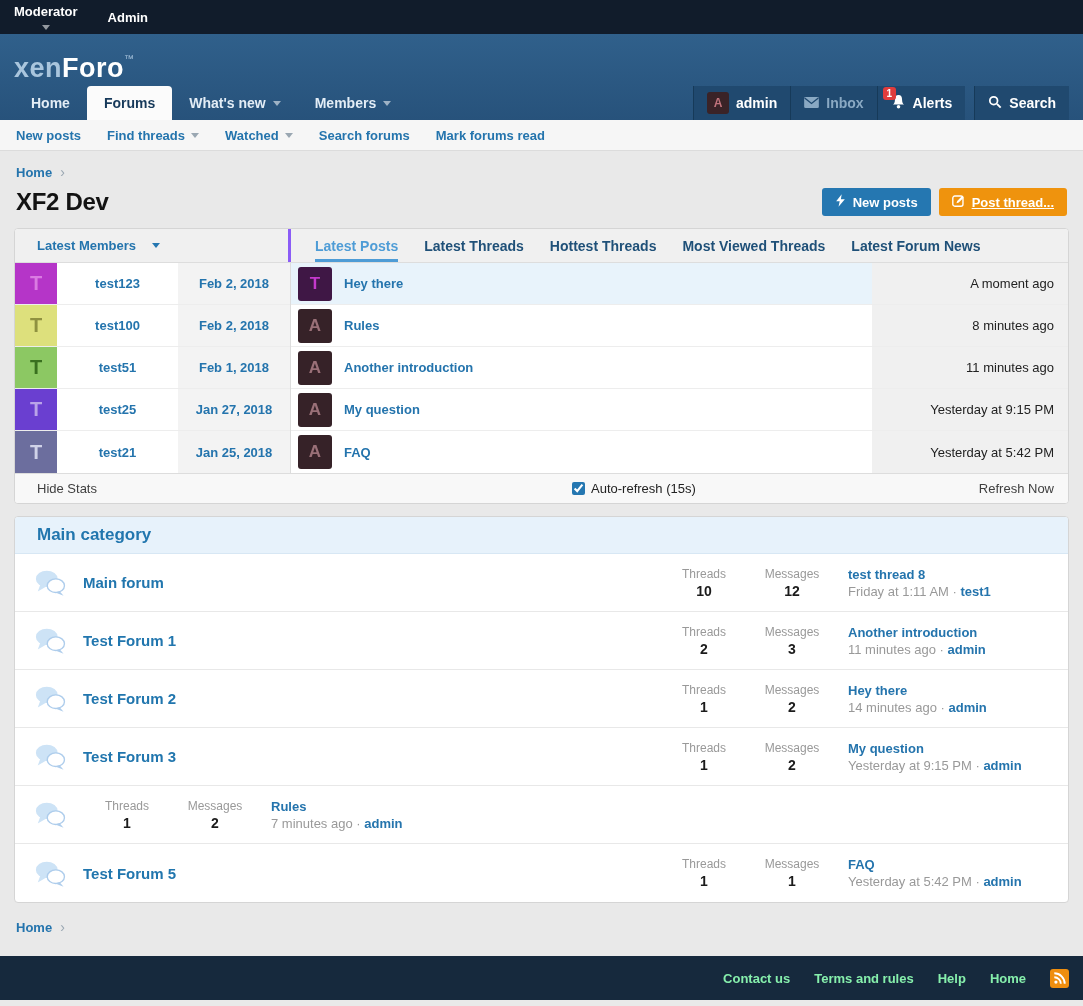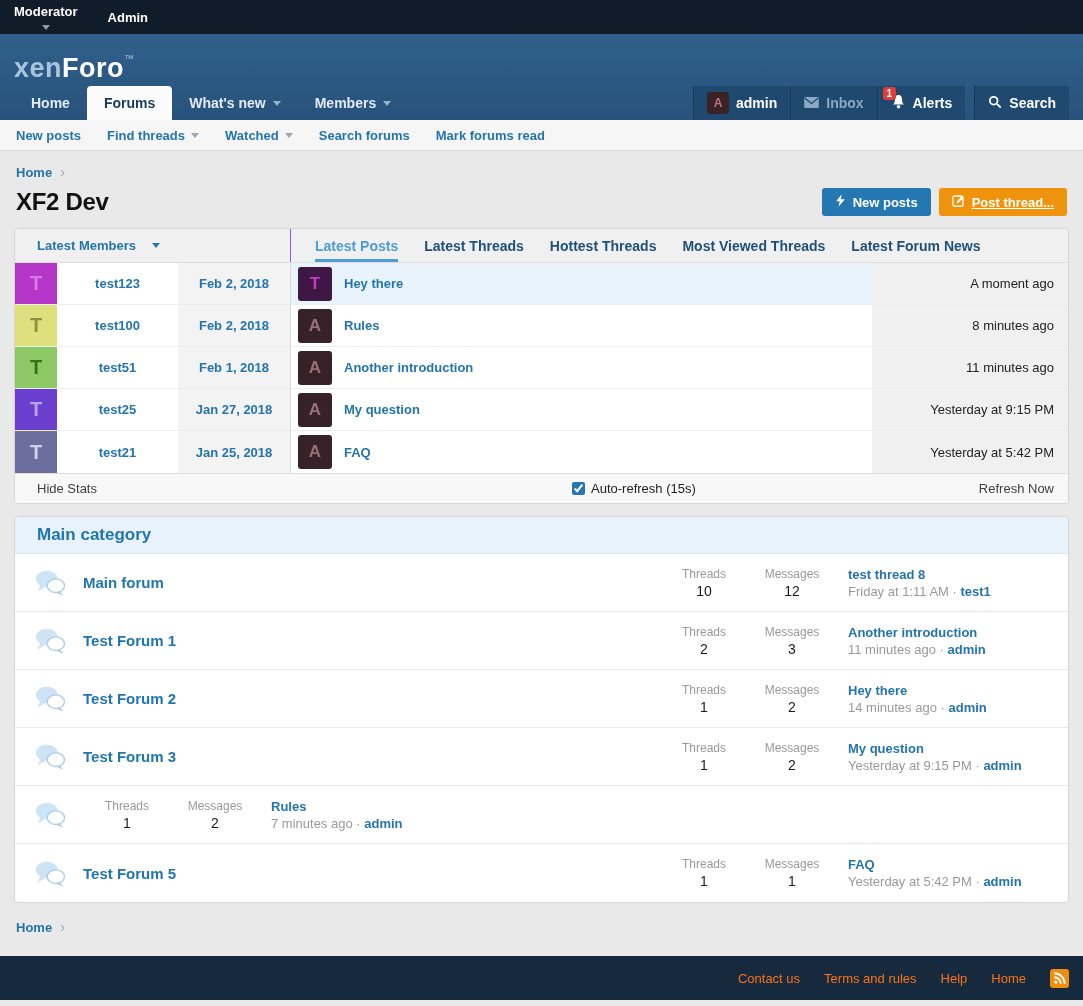--- a/index.html
+++ b/index.html
@@ -83,21 +83,21 @@
     padding:0 13px; border-radius:3px; color:#fff; font-weight:bold; font-size:13px;
   }
   .btn.blue { background:#2577b1; }
   .btn.orange { background:#ef930d;text-decoration:underline; }
 
   
   .widget { background:#fff; border:1px solid #d5d5d5; border-radius:4px; overflow:hidden; }
   .w-head { display:flex; height:34px; background:#f0f0f0; border-bottom:1px solid #ddd; }
   .w-head-left {
     width:276px; flex:0 0 276px; display:flex; align-items:center; gap:16px;
-    padding-left:22px; border-right:1px solid #8b5cf6;
+    padding-left:22px; border-right:3px solid #8b5cf6;
     color:#2474ad; font-weight:bold;
   }
   .w-tabs { display:flex; gap:26px; padding-left:24px; }
   .w-tab { display:flex; align-items:center; color:#1f5078; font-weight:bold; font-size:14px; border-bottom:3px solid transparent; padding-top:3px; }
   .w-tab.active { color:#4e9cd6; border-bottom-color:#4e9cd6; }
   .w-body { display:flex; }
   .w-left { width:276px; flex:0 0 276px; border-right:1px solid #ddd; }
   .w-right { flex:1; }
   .mrow { display:flex; height:42px; align-items:stretch; border-bottom:1px solid #ededed; }
   .mrow:last-child, .prow:last-child { border-bottom:none; }
@@ -141,32 +141,32 @@
     background:#e7f2fb; border-bottom:1px solid #d7e7f4;
     padding:8px 22px; color:#2176ae; font-weight:bold; font-size:17px;
   }
   .frow { display:flex; align-items:center; height:58px; border-bottom:1px solid #e8e8e8; }
   .frow:last-child { border-bottom:none; }
   .f-icon { width:68px; flex:0 0 68px; display:flex; justify-content:center; }
   .f-name { flex:1; }
   .f-name a { color:#2176ae; font-weight:bold; font-size:15px; }
   .f-stat { width:88px; flex:0 0 88px; text-align:center; }
   .f-stat .lbl { color:#999; font-size:12px; }
-  .f-stat .val { color:#1b1b1b; font-weight:normal; font-size:14px; margin-top:2px; }
+  .f-stat .val { color:#1b1b1b; font-weight:bold; font-size:14px; margin-top:2px; }
   .f-last { width:232px; flex:0 0 232px; padding-left:12px; }
   .f-last .t { display:block; color:#2474ad; font-weight:bold; margin-bottom:2px; }
   .f-last .meta { color:#999; }
   .f-last .meta a { color:#2474ad; font-weight:bold; }
 
   
   .footer {
     margin-top:17px; height:44px; background:#16293d;
     display:flex; align-items:center; justify-content:flex-end; gap:24px; padding:0 14px;
   }
-  .footer a { color:#f97316; font-weight:normal; }
+  .footer a { color:#86efac; font-weight:bold; }
   .rss {
     width:19px; height:19px; border-radius:3px; background:#ef8e0e;
     display:flex; align-items:center; justify-content:center;
   }
 </style>
 </head>
 <body>
 
 <div class="modbar">
   <a>

